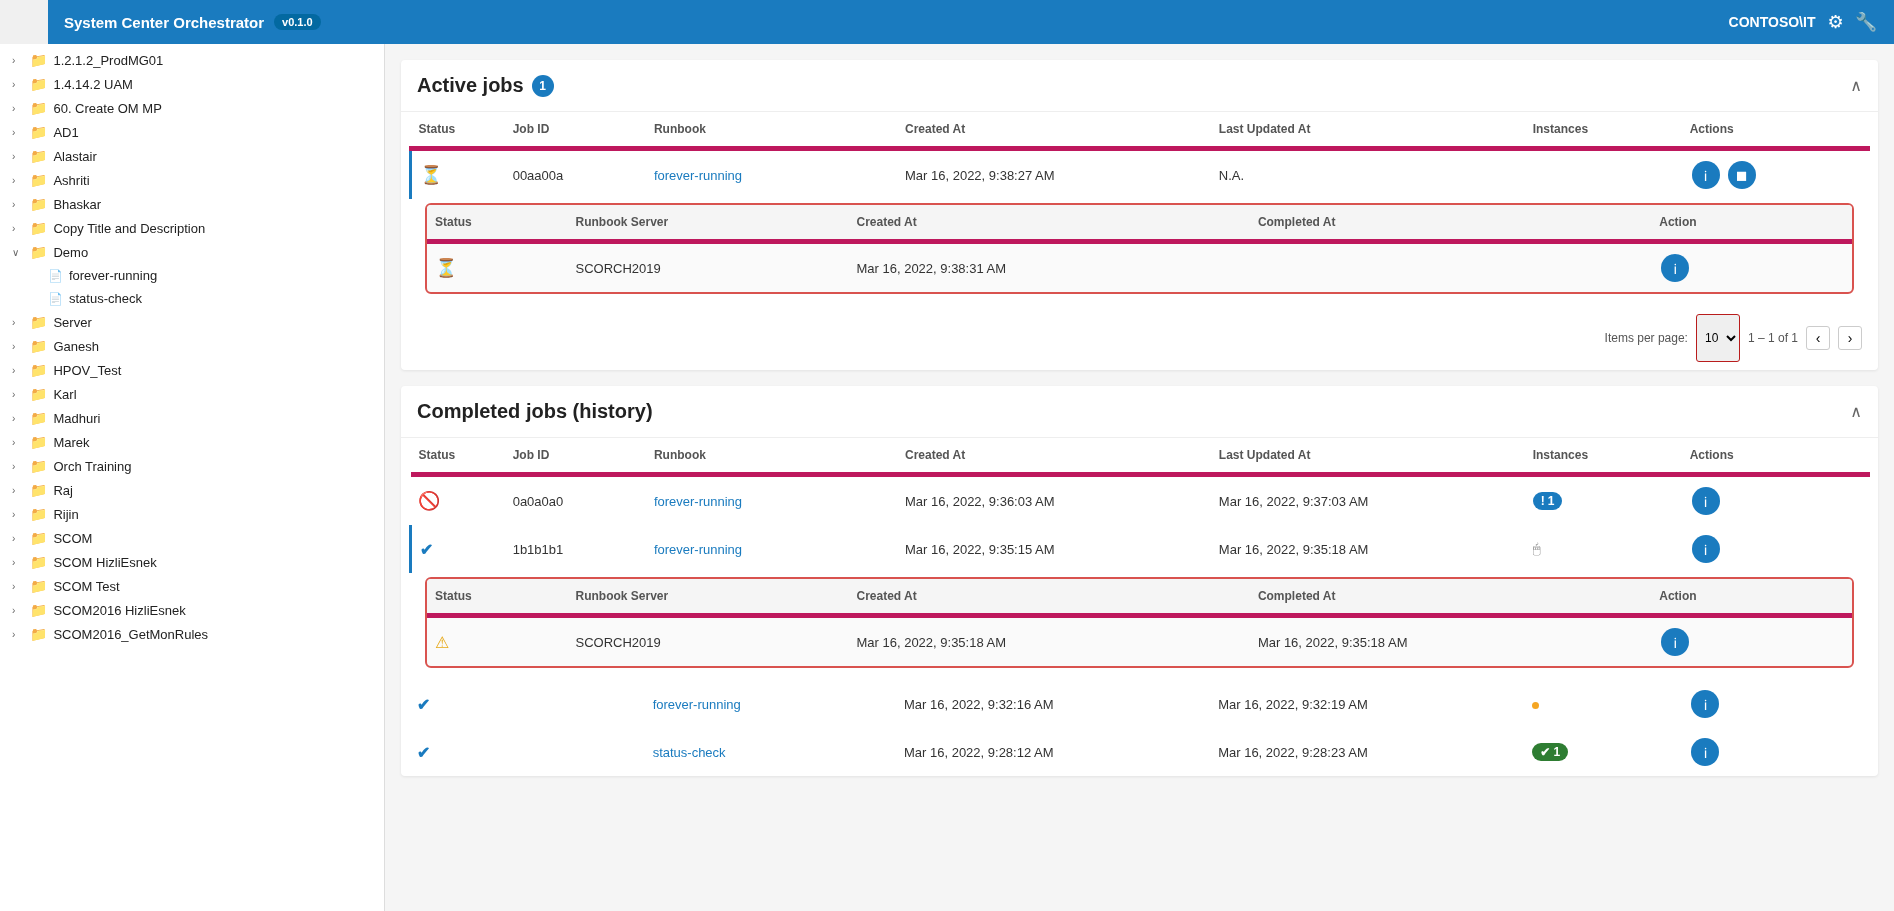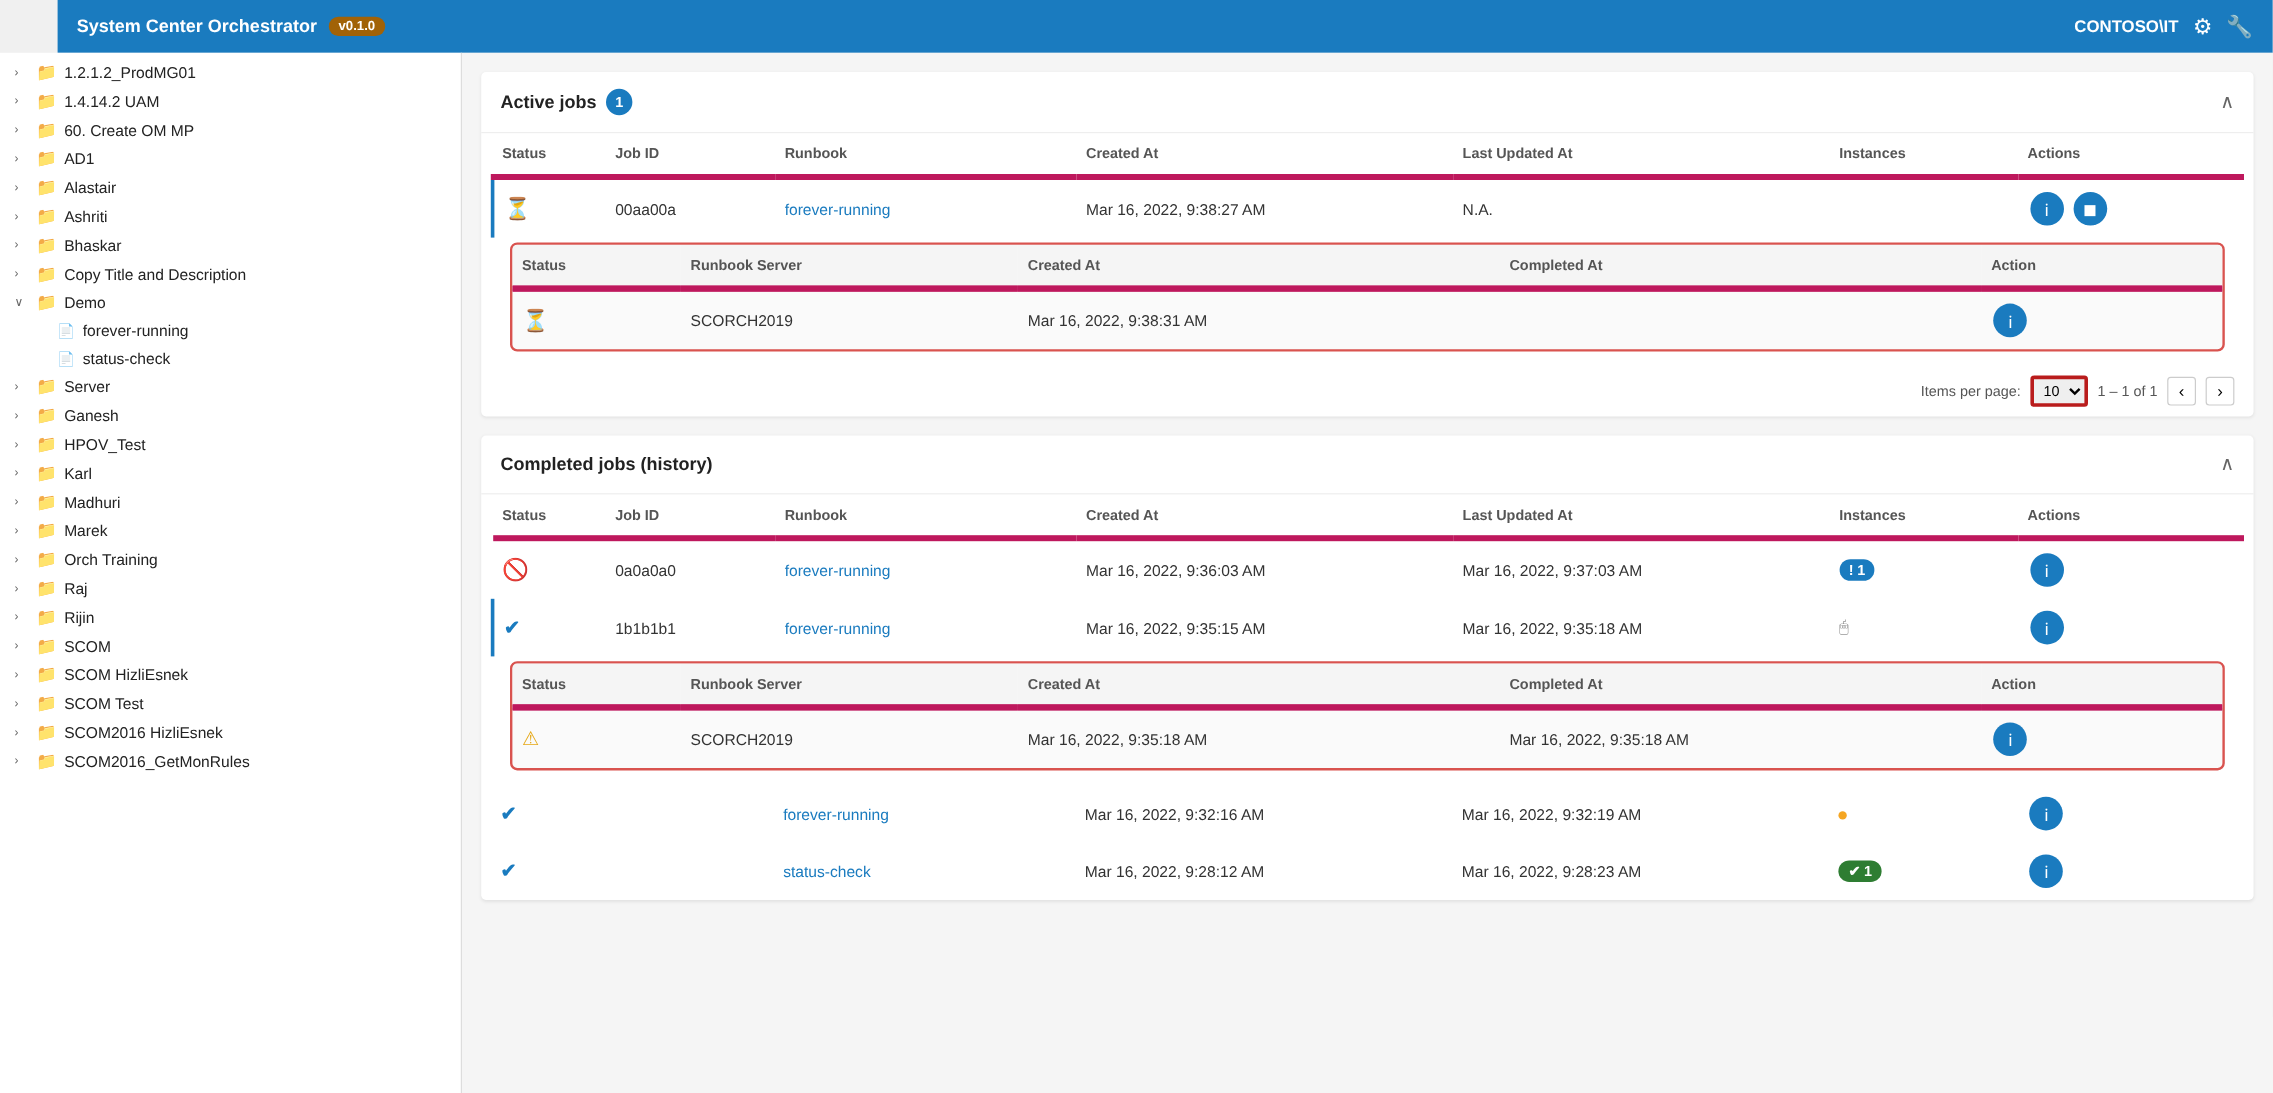--- a/index.html
+++ b/index.html
@@ -12,21 +12,21 @@
       height: 44px;
       display: flex;
       align-items: center;
       padding: 0 16px;
       justify-content: space-between;
       margin-left: 48px;
     }
     .header-left { display: flex; align-items: center; gap: 10px; }
     .header-title { font-size: 15px; font-weight: 600; color: white; }
     .version-badge {
-      background: #a16207;
+      background: #0369a1;
       color: white;
       font-size: 11px;
       font-weight: bold;
       padding: 2px 8px;
       border-radius: 10px;
     }
     .header-right { display: flex; align-items: center; gap: 12px; }
     .header-org { font-size: 14px; font-weight: 600; color: white; }
     .header-icon { color: white; font-size: 18px; cursor: pointer; }
 
@@ -86,21 +86,21 @@
       box-shadow: 0 1px 3px rgba(0,0,0,0.08);
     }
     .section-header {
       display: flex;
       align-items: center;
       justify-content: space-between;
       padding: 14px 16px;
       border-bottom: 1px solid #eee;
     }
     .section-title-row { display: flex; align-items: center; gap: 8px; }
-    .section-title { font-size: 15px; font-weight: 600; color: #222; }
+    .section-title { font-size: 20px; font-weight: 600; color: #222; }
     .badge-count {
       background: #1a7bbf;
       color: white;
       border-radius: 50%;
       width: 22px;
       height: 22px;
       display: flex; align-items: center; justify-content: center;
       font-size: 12px; font-weight: bold;
     }
     .collapse-btn { color: #666; cursor: pointer; font-size: 16px; }
@@ -182,23 +182,23 @@
     .pagination-row {
       display: flex;
       align-items: center;
       justify-content: flex-end;
       padding: 8px 16px;
       gap: 8px;
       font-size: 12px;
       color: #555;
     }
     .pagination-select {
-      border: 3px solid #b91c1c;
+      border: 1px solid #b91c1c;
       border-radius: 3px;
-      padding: 2px 4px;
+      padding: 15px 4px;
       font-size: 12px;
     }
     .page-btn {
       background: none;
       border: 1px solid #ccc;
       border-radius: 3px;
       width: 24px; height: 24px;
       cursor: pointer;
       font-size: 14px;
       display: inline-flex; align-items: center; justify-content: center;

